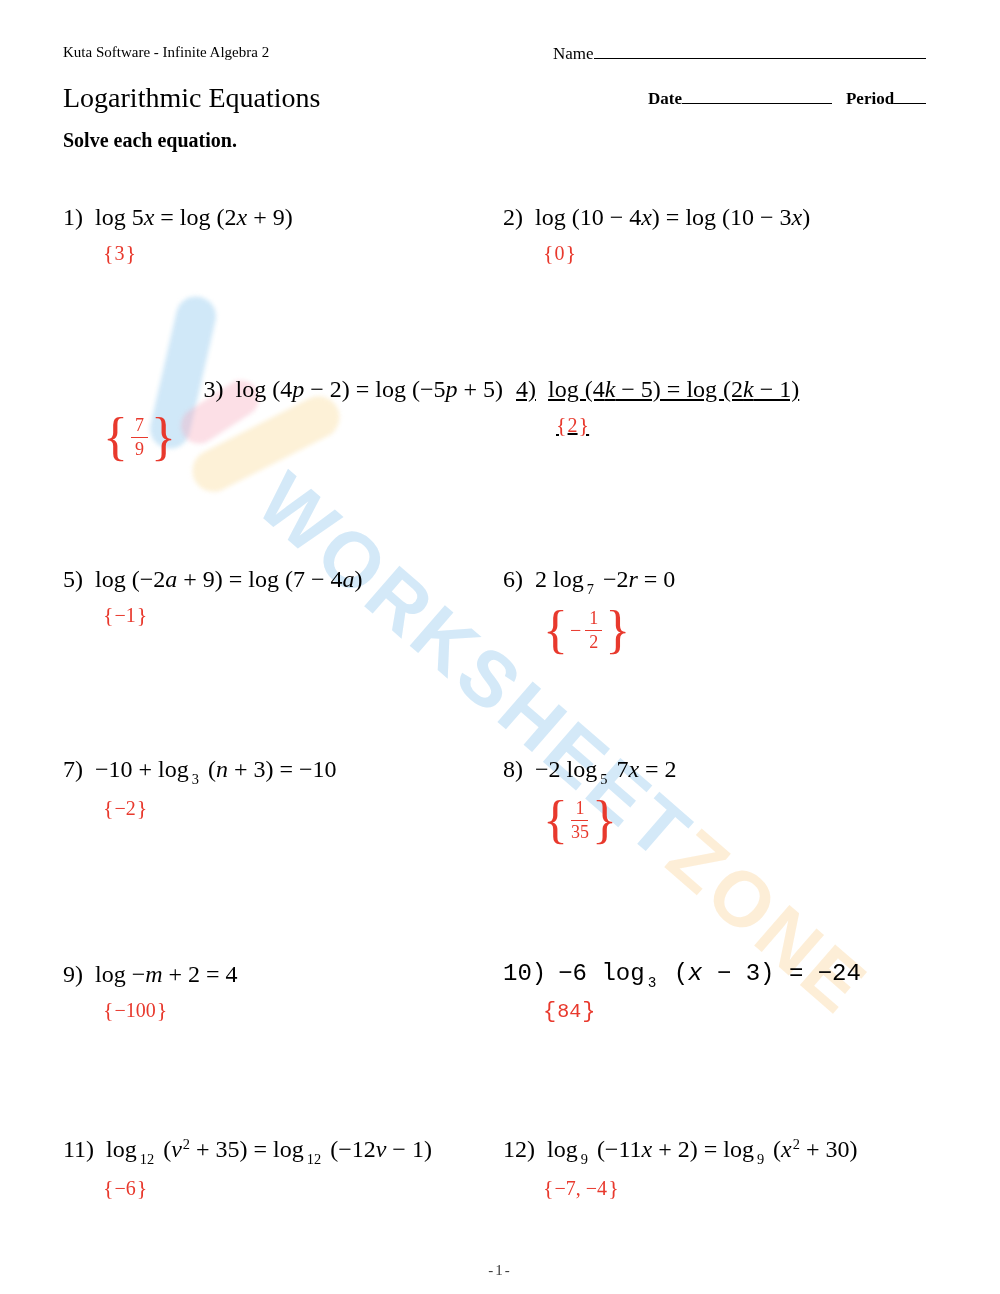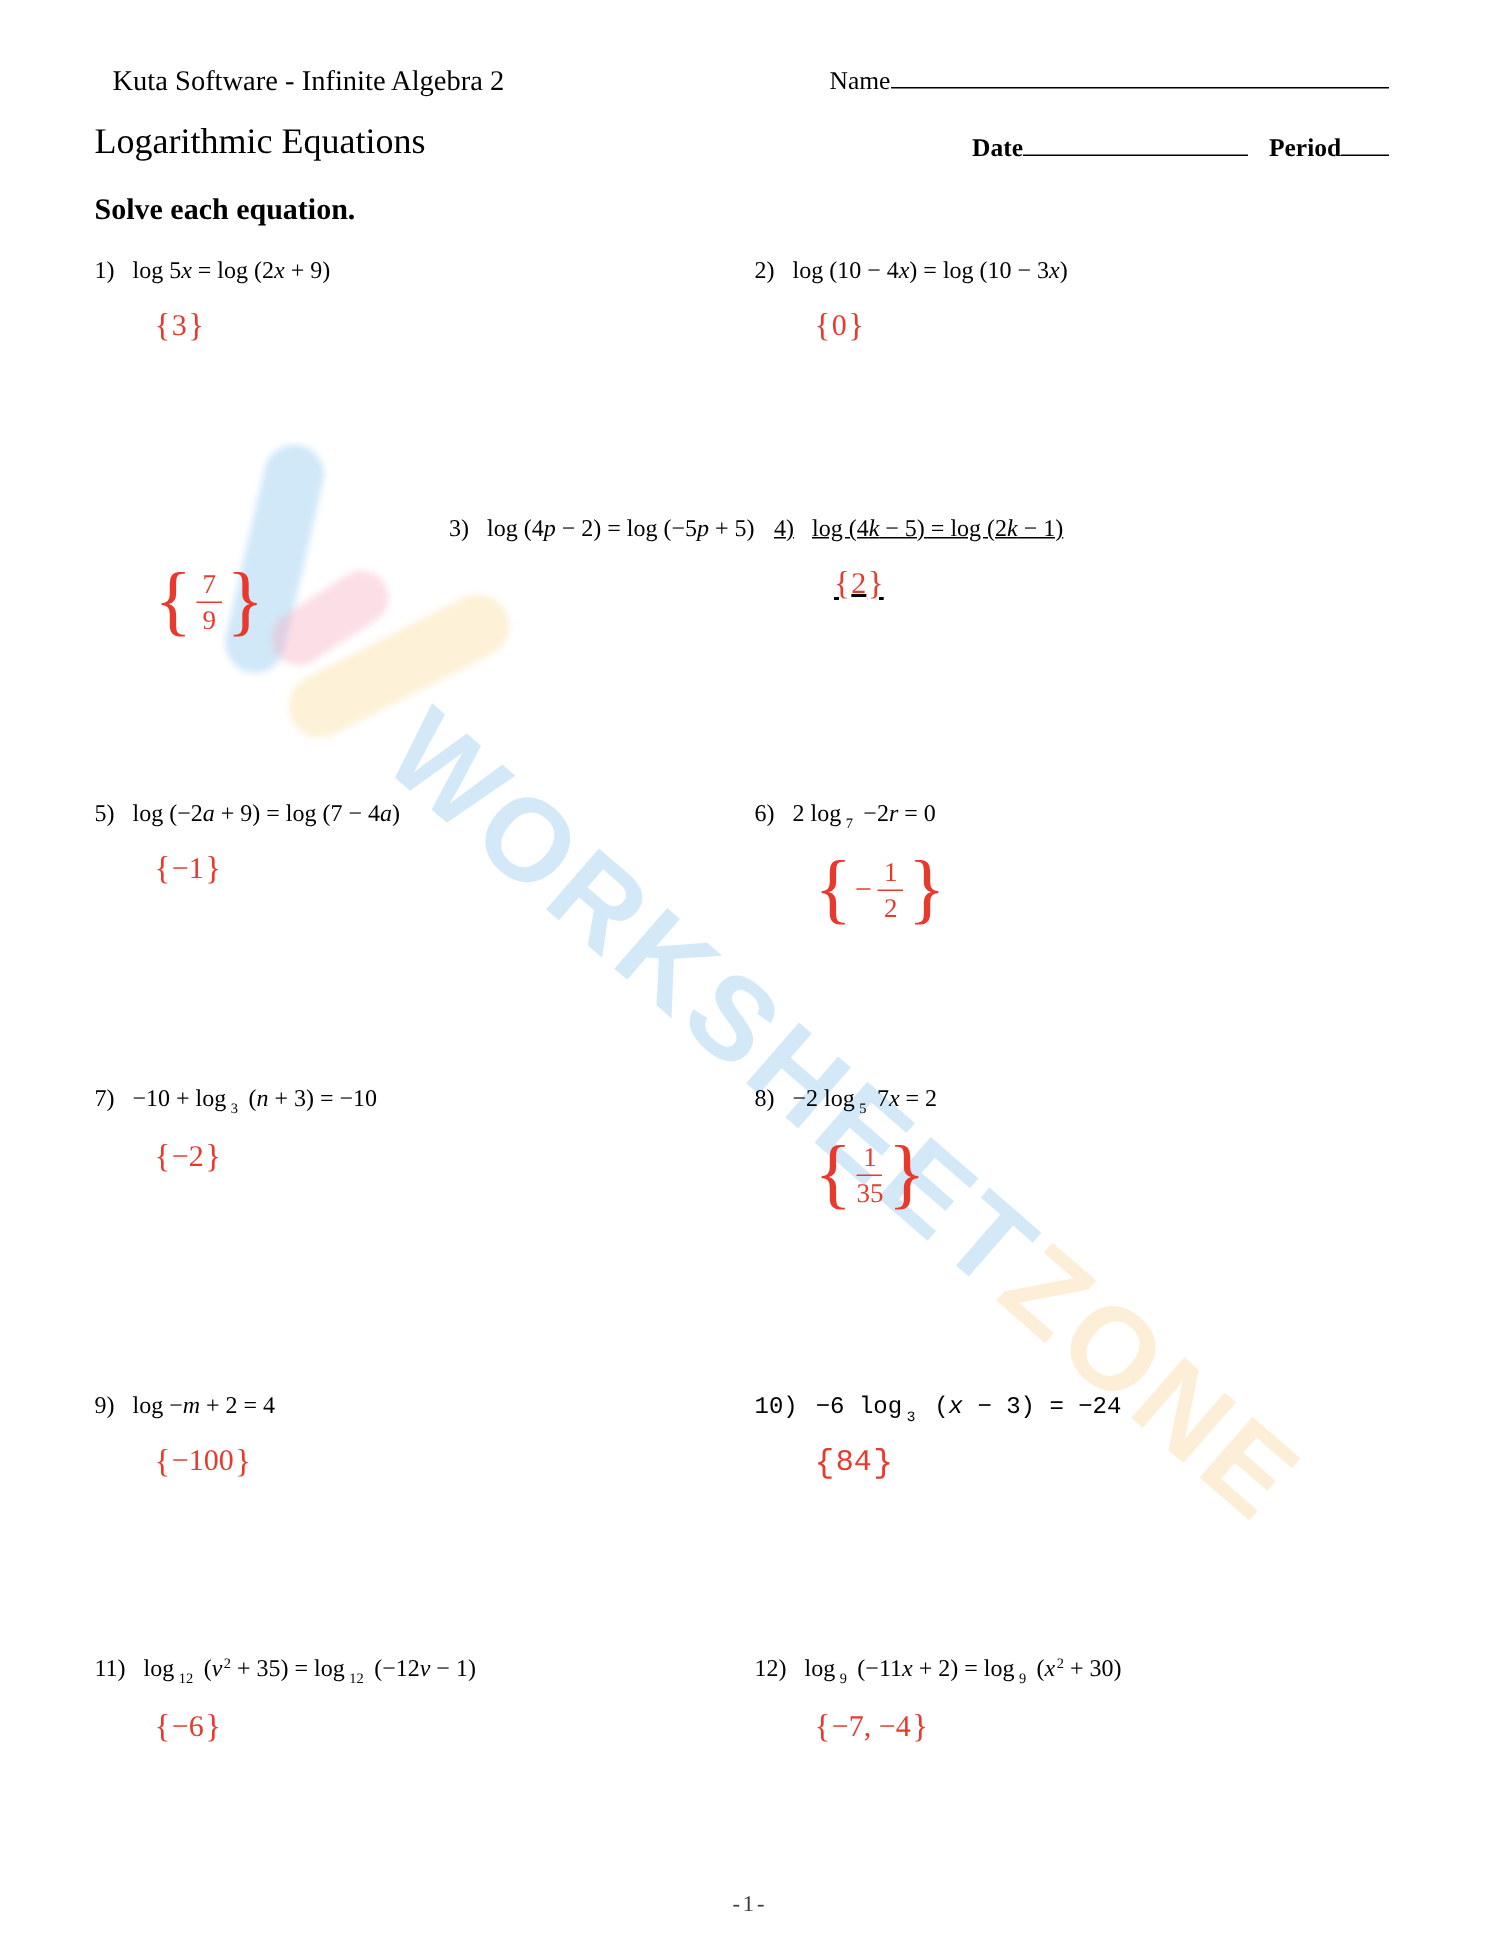--- a/index.html
+++ b/index.html
@@ -11,34 +11,34 @@
   .cap-blue{left:163px;top:295px;width:40px;height:155px;transform:rotate(13deg);background:rgba(150,203,240,.45);}
   .cap-pink{left:177px;top:394px;width:86px;height:36px;transform:rotate(-33deg);background:rgba(246,170,190,.38);}
   .cap-yellow{left:186px;top:423px;width:160px;height:42px;transform:rotate(-27deg);background:rgba(250,214,140,.35);}
   .wm-text{position:absolute;left:300px;top:455px;transform:rotate(41deg);transform-origin:0 0;
            font-family:"Liberation Sans","DejaVu Sans",sans-serif;font-weight:700;font-size:78px;
            letter-spacing:4px;white-space:nowrap;z-index:0;}
   .wm-blue{color:rgba(147,200,238,.40);}
   .wm-cream{color:rgba(248,205,138,.34);}
   
   .hdr{position:absolute;z-index:1;}
-  #brand{left:63px;top:44px;font-size:19px;margin-left:12px;}
+  #brand{left:63px;top:44px;font-size:15px;}
   #namegrp{left:553px;top:44px;font-size:17px;}
-  #title{left:63px;top:82px;font-size:24px;}
+  #title{left:63px;top:82px;font-size:28px;}
   #dategrp{left:648px;top:89px;font-size:17px;font-weight:bold;}
   #instr{left:63px;top:129px;font-size:20px;font-weight:bold;}
   .blank{display:inline-block;border-bottom:1px solid #000;height:14px;vertical-align:baseline;}
   .blank.name{width:332px;}
   .blank.date{width:150px;}
   .blank.period{width:32px;margin-right:0;}
   .gap{display:inline-block;width:14px;}
   
   #problems{position:absolute;left:0;top:0;width:100%;height:100%;z-index:1;}
   .problem{position:absolute;width:440px;}
-  .eq-line{font-size:16px;line-height:26px;white-space:nowrap;}
+  .eq-line{font-size:24px;line-height:26px;white-space:nowrap;margin-top:36px;}
   .pnum{margin-right:12px;}
   .eq .it{font-style:italic;}
   .eq .sub{font-size:.6em;position:relative;top:.5em;margin:0 3px 0 3px;}
   .eq .sup{font-size:.6em;position:relative;top:-.55em;margin-left:1px;}
   .answer{margin-top:12px;margin-left:40px;display:flex;align-items:center;gap:1px;
           color:#e8392d;font-size:20px;line-height:1;width:max-content;}
   .answer .brace{font-size:1.1em;}
   .answer.has-frac .brace{font-size:2.6em;font-weight:400;line-height:.9;}
   .answer .pre{margin:0 1px;}
   .frac{display:inline-flex;flex-direction:column;align-items:center;font-size:.9em;line-height:1.15;margin:0 2px;}

